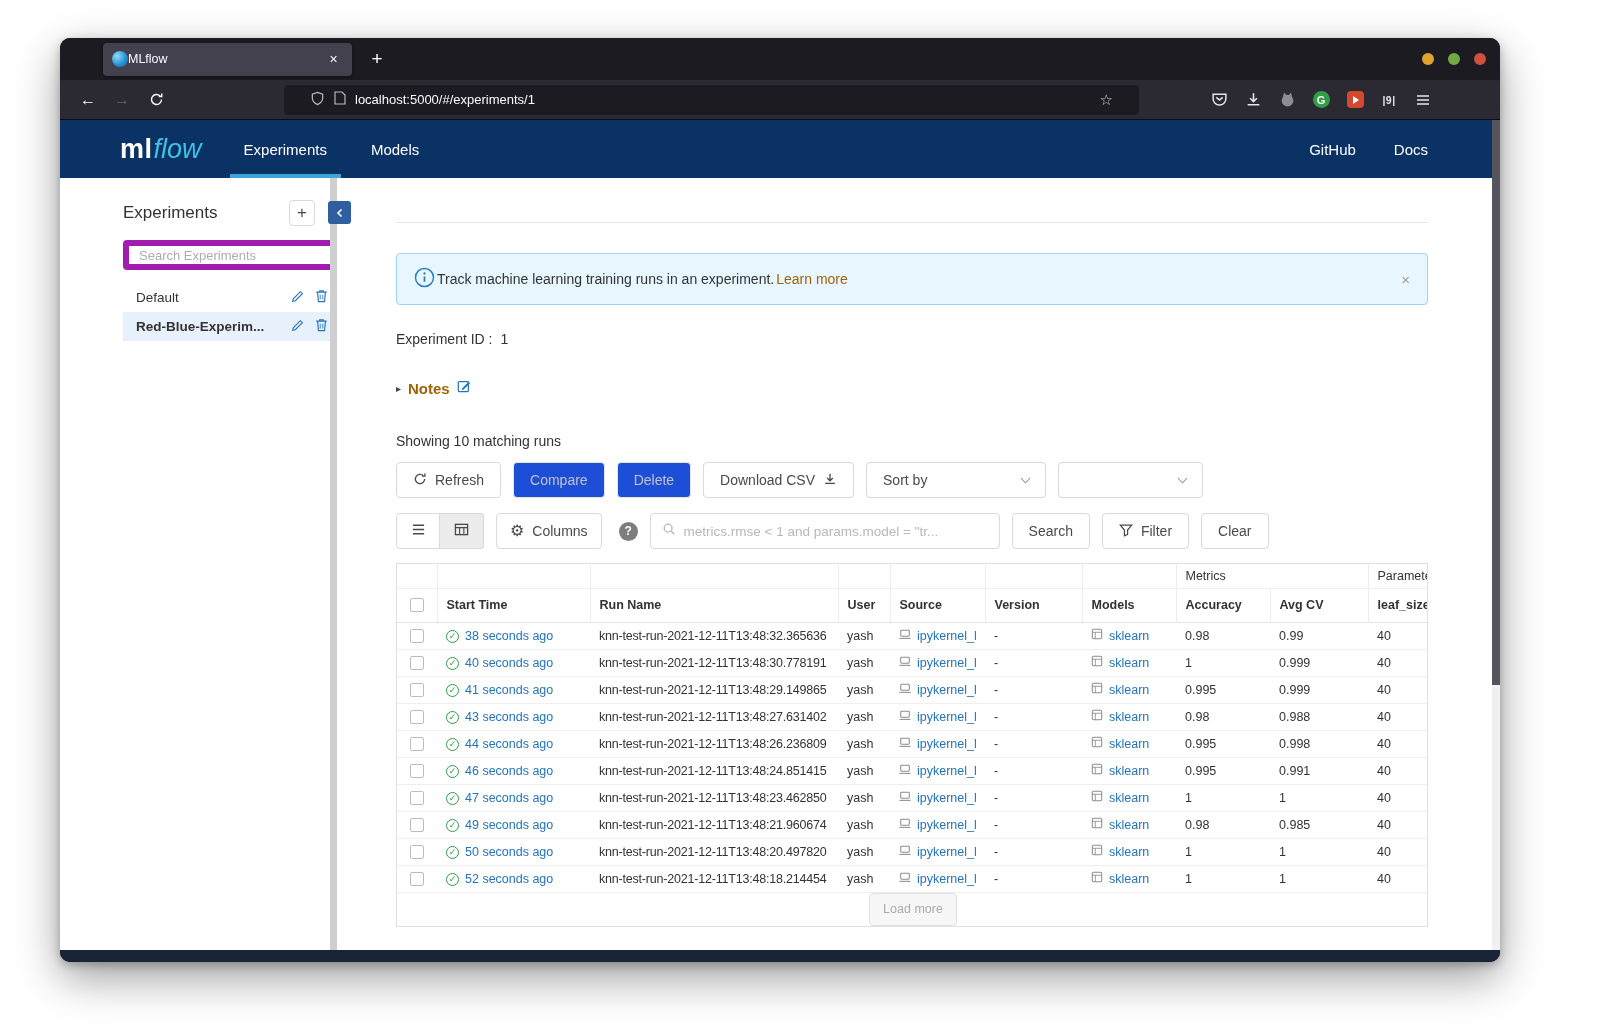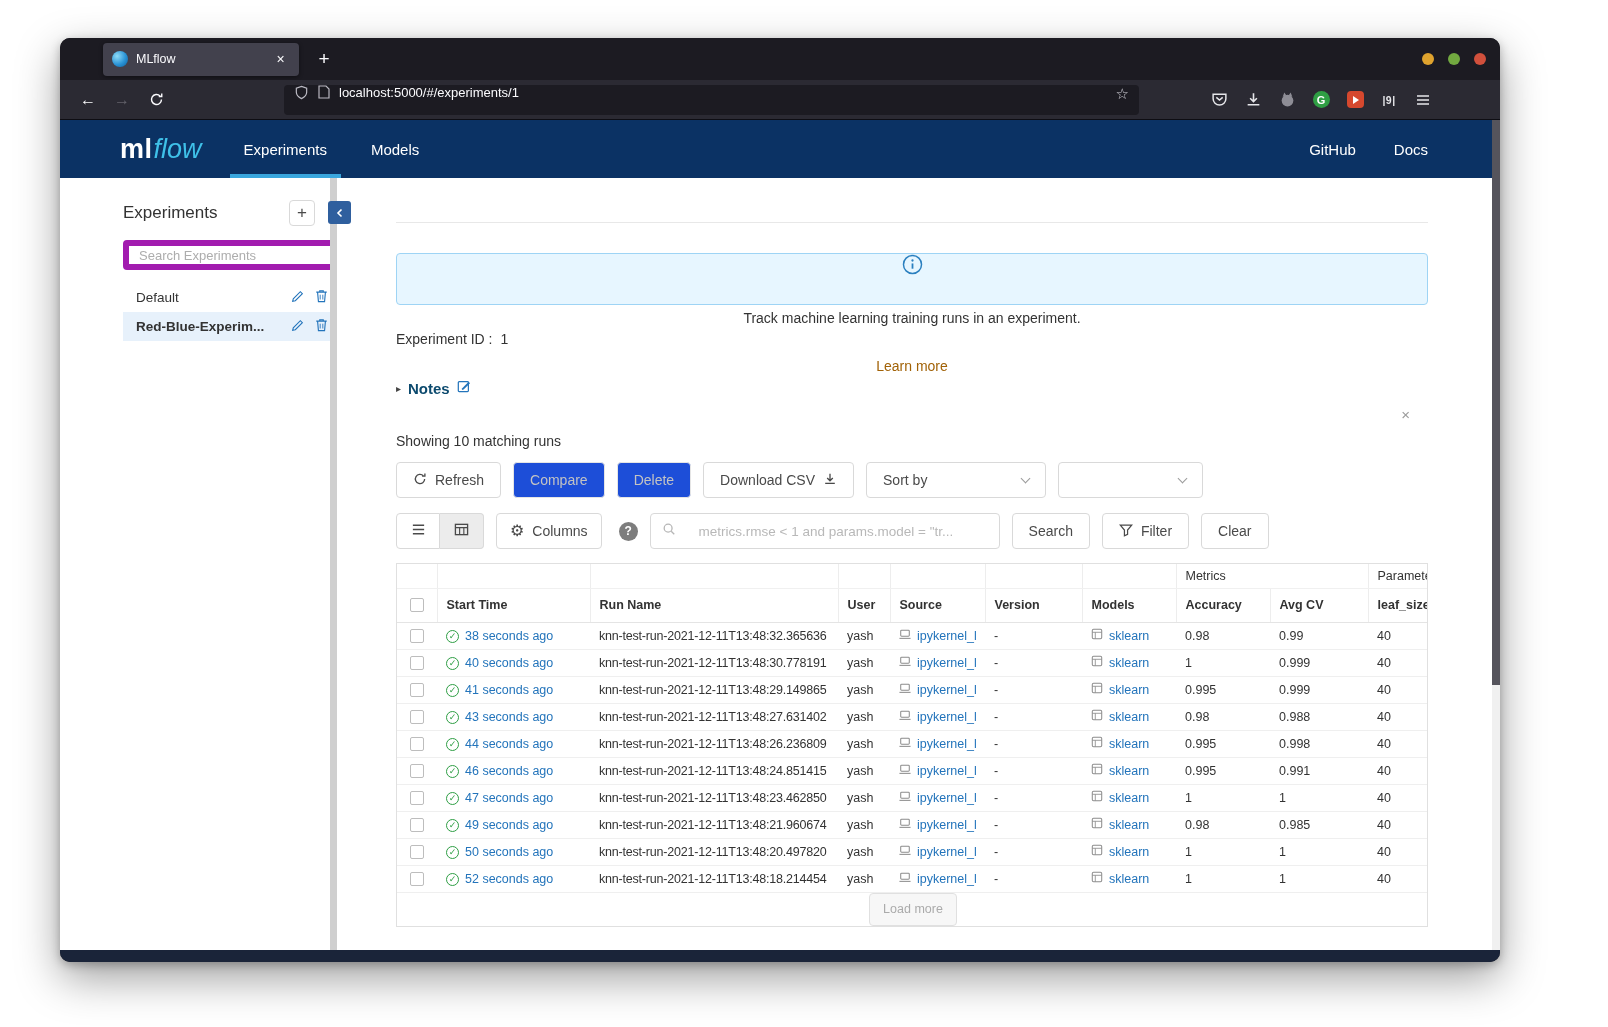--- a/index.html
+++ b/index.html
@@ -6,41 +6,41 @@
   html,body { width:1608px; height:1027px; background:#ffffff; overflow:hidden;
               font-family:"Liberation Sans","DejaVu Sans",sans-serif; }
 
   
   .window { position:absolute; left:60px; top:38px; width:1440px; height:924px;
             border-radius:10px; overflow:hidden; background:#1c1b22;
             box-shadow:0 16px 44px rgba(0,0,0,.38), 0 3px 10px rgba(0,0,0,.25);
             display:flex; flex-direction:column; }
 
   .tabbar { height:42px; background:#1c1b22; display:flex; align-items:center; flex-shrink:0; }
-  .tab { margin-left:43px; width:196px; height:33px; background:#42414d; border-radius:4px;
-         display:flex; align-items:center; gap:8px; padding:0 9px; color:#fbfbfe;
+  .tab { margin-left:43px; width:249px; height:33px; background:#42414d; border-radius:4px;
+         display:flex; align-items:center; padding:0 9px; color:#fbfbfe;
          font-size:12.5px; box-shadow:0 1px 4px rgba(0,0,0,.45); }
   .tab-favicon { width:16px; height:16px; border-radius:50%; flex-shrink:0;
          background:radial-gradient(circle at 32% 32%, #8fdcf8, #2a93d5 55%, #0b5e9e); }
   .tab-title { flex:1; white-space:nowrap; overflow:hidden; }
   .tab-close { width:19px; height:19px; display:flex; align-items:center; justify-content:center;
                font-size:14px; color:#fbfbfe; border-radius:3px; }
   .newtab-btn { margin-left:12px; width:26px; height:26px; display:flex; align-items:center;
                 justify-content:center; color:#fbfbfe; font-size:19px; font-weight:300; border-radius:4px; }
   .window-dots { margin-left:auto; margin-right:14px; display:flex; gap:14px; }
   .dot { width:12px; height:12px; border-radius:50%; }
   .dot-min { background:#dfa32e; } .dot-max { background:#72a940; } .dot-close { background:#d1503c; }
 
   .urlbar { height:40px; background:#2b2a33; display:flex; align-items:center;
             padding:0 10px 0 14px; gap:6px; flex-shrink:0; border-bottom:1px solid #0e0d13; }
   .nav-icon { width:28px; height:28px; display:flex; align-items:center; justify-content:center;
               color:#fbfbfe; font-size:16px; border-radius:4px; }
   .nav-icon.disabled { color:#63626b; }
   .url-pill { margin-left:108px; width:855px; height:30px; background:#1c1b22; border-radius:4px;
-              display:flex; align-items:flex-start; padding:0 10px; gap:9px; color:#fbfbfe; font-size:13px; }
+              display:flex; align-items:center; padding:0 26px; gap:9px; color:#fbfbfe; font-size:13px; }
   .url-text { flex:1; color:#fbfbfe; white-space:nowrap; overflow:hidden; }
   .url-star { color:#cfced6; font-size:15px; }
   .browser-actions { margin-left:64px; display:flex; align-items:center; gap:14px; }
   .b-icon { width:20px; height:20px; display:flex; align-items:center; justify-content:center; color:#e6e6ea; }
   .icon-grammarly { width:17px; height:17px; border-radius:50%; background:#2f9e44; color:#fff;
                     font-size:11px; font-weight:700; display:flex; align-items:center; justify-content:center; }
   .icon-red-ext { width:17px; height:17px; border-radius:4px; background:#d6482e; display:flex;
                   align-items:center; justify-content:center; }
   .icon-red-ext i { display:block; width:0; height:0; border-left:6px solid #fff;
                     border-top:4px solid transparent; border-bottom:4px solid transparent; margin-left:2px; }
@@ -81,27 +81,27 @@
   .sb-item-label { flex:1; white-space:nowrap; overflow:hidden; }
   .sb-item-icons { display:flex; gap:11px; align-items:center; }
 
   
   .main { flex:1; min-width:0; padding:20px 0 0 59px; position:relative; }
   .main-inner { width:1032px; }
   .page-title-row { display:flex; align-items:center; gap:10px; height:24px; }
   .page-title { font-size:20px; color:#333; font-weight:500; }
   hr.divider { border:none; border-top:1px solid #e8e8e8; margin-top:24px; }
   .banner { margin-top:30px; height:52px; background:#e7f6ff; border:1px solid #9ed4f5; border-radius:4px;
-            display:flex; align-items:center; padding:0 17px; gap:32px; font-size:14px; color:#333;flex-direction:column; }
+            display:flex; align-items:center; padding:0 17px; gap:2px; font-size:14px; color:#333; }
   .banner-link { color:#a16207; text-decoration:none; }
   .banner-close { margin-left:auto; color:#9b9b9b; font-size:15px; }
   .expid-row { margin-top:26px; font-size:14px; color:#333; display:flex; gap:8px; }
   .notes-row { margin-top:32px; display:flex; align-items:center; gap:7px; width:140px; }
   .notes-caret { font-size:10px; color:#444; }
-  .notes-label { font-size:15px; color:#0c4a6e; font-weight:600; }
+  .notes-label { font-size:15px; color:#a16207; font-weight:600; }
   .runs-summary { margin-top:36px; font-size:14px; color:#333; }
 
   .toolbar { margin-top:13px; display:flex; gap:12px; }
   .btn { height:36px; border:1px solid #d9d9d9; border-radius:4px; background:#fff; color:#4a4a4a;
          font-size:14px; display:flex; align-items:center; justify-content:center; gap:8px; padding:0 16px; }
   .btn.disabled { color:#c3c3c3; background:#1d4ed8; border-color:#e5e5e5; }
   .select { justify-content:space-between; }
   .select-sortby { width:180px; }
   .select-empty { width:145px; }
   .chev { width:7px; height:7px; border-right:1.5px solid #9b9b9b; border-bottom:1.5px solid #9b9b9b;
@@ -112,21 +112,21 @@
   .vt-btn { width:44px; height:36px; border:1px solid #d9d9d9; background:#fff;
             display:flex; align-items:center; justify-content:center; }
   .vt-btn:first-child { border-radius:4px 0 0 4px; }
   .vt-btn:last-child { border-radius:0 4px 4px 0; border-left:none; }
   .vt-btn.active { background:#ececec; }
   .btn-columns { margin-left:12px; padding:0 13px; }
   .gear-glyph { font-size:16px; line-height:1; }
   .help-circle { margin-left:17px; width:19px; height:19px; border-radius:50%; background:#7d7d7d; color:#fff;
                  font-size:12px; font-weight:700; display:flex; align-items:center; justify-content:center; }
   .runs-search { margin-left:12px; width:350px; height:36px; border:1px solid #d9d9d9; border-radius:4px;
-                 display:flex; align-items:center; padding:0 11px; gap:23px; background:#fff; }
+                 display:flex; align-items:center; padding:0 11px; gap:8px; background:#fff; }
   .runs-search input { border:none; outline:none; flex:1; font-size:13.5px; color:#333; background:transparent; }
   .runs-search input::placeholder { color:#b8b8b8; }
   .ml12 { margin-left:12px; }
 
   
   .runs-table-wrap { margin-top:14px; border:1px solid #e0e0e0; width:1032px; overflow:hidden; }
   table.runs { width:100%; border-collapse:collapse; table-layout:fixed; font-size:12.5px; color:#333; }
   tr.group-row th { height:24px; border-left:1px solid #ededed; font-weight:400; font-size:12.5px;
                     text-align:left; padding:0 9px; color:#333; border-bottom:1px solid #f0f0f0;
                     white-space:nowrap; overflow:hidden; }

